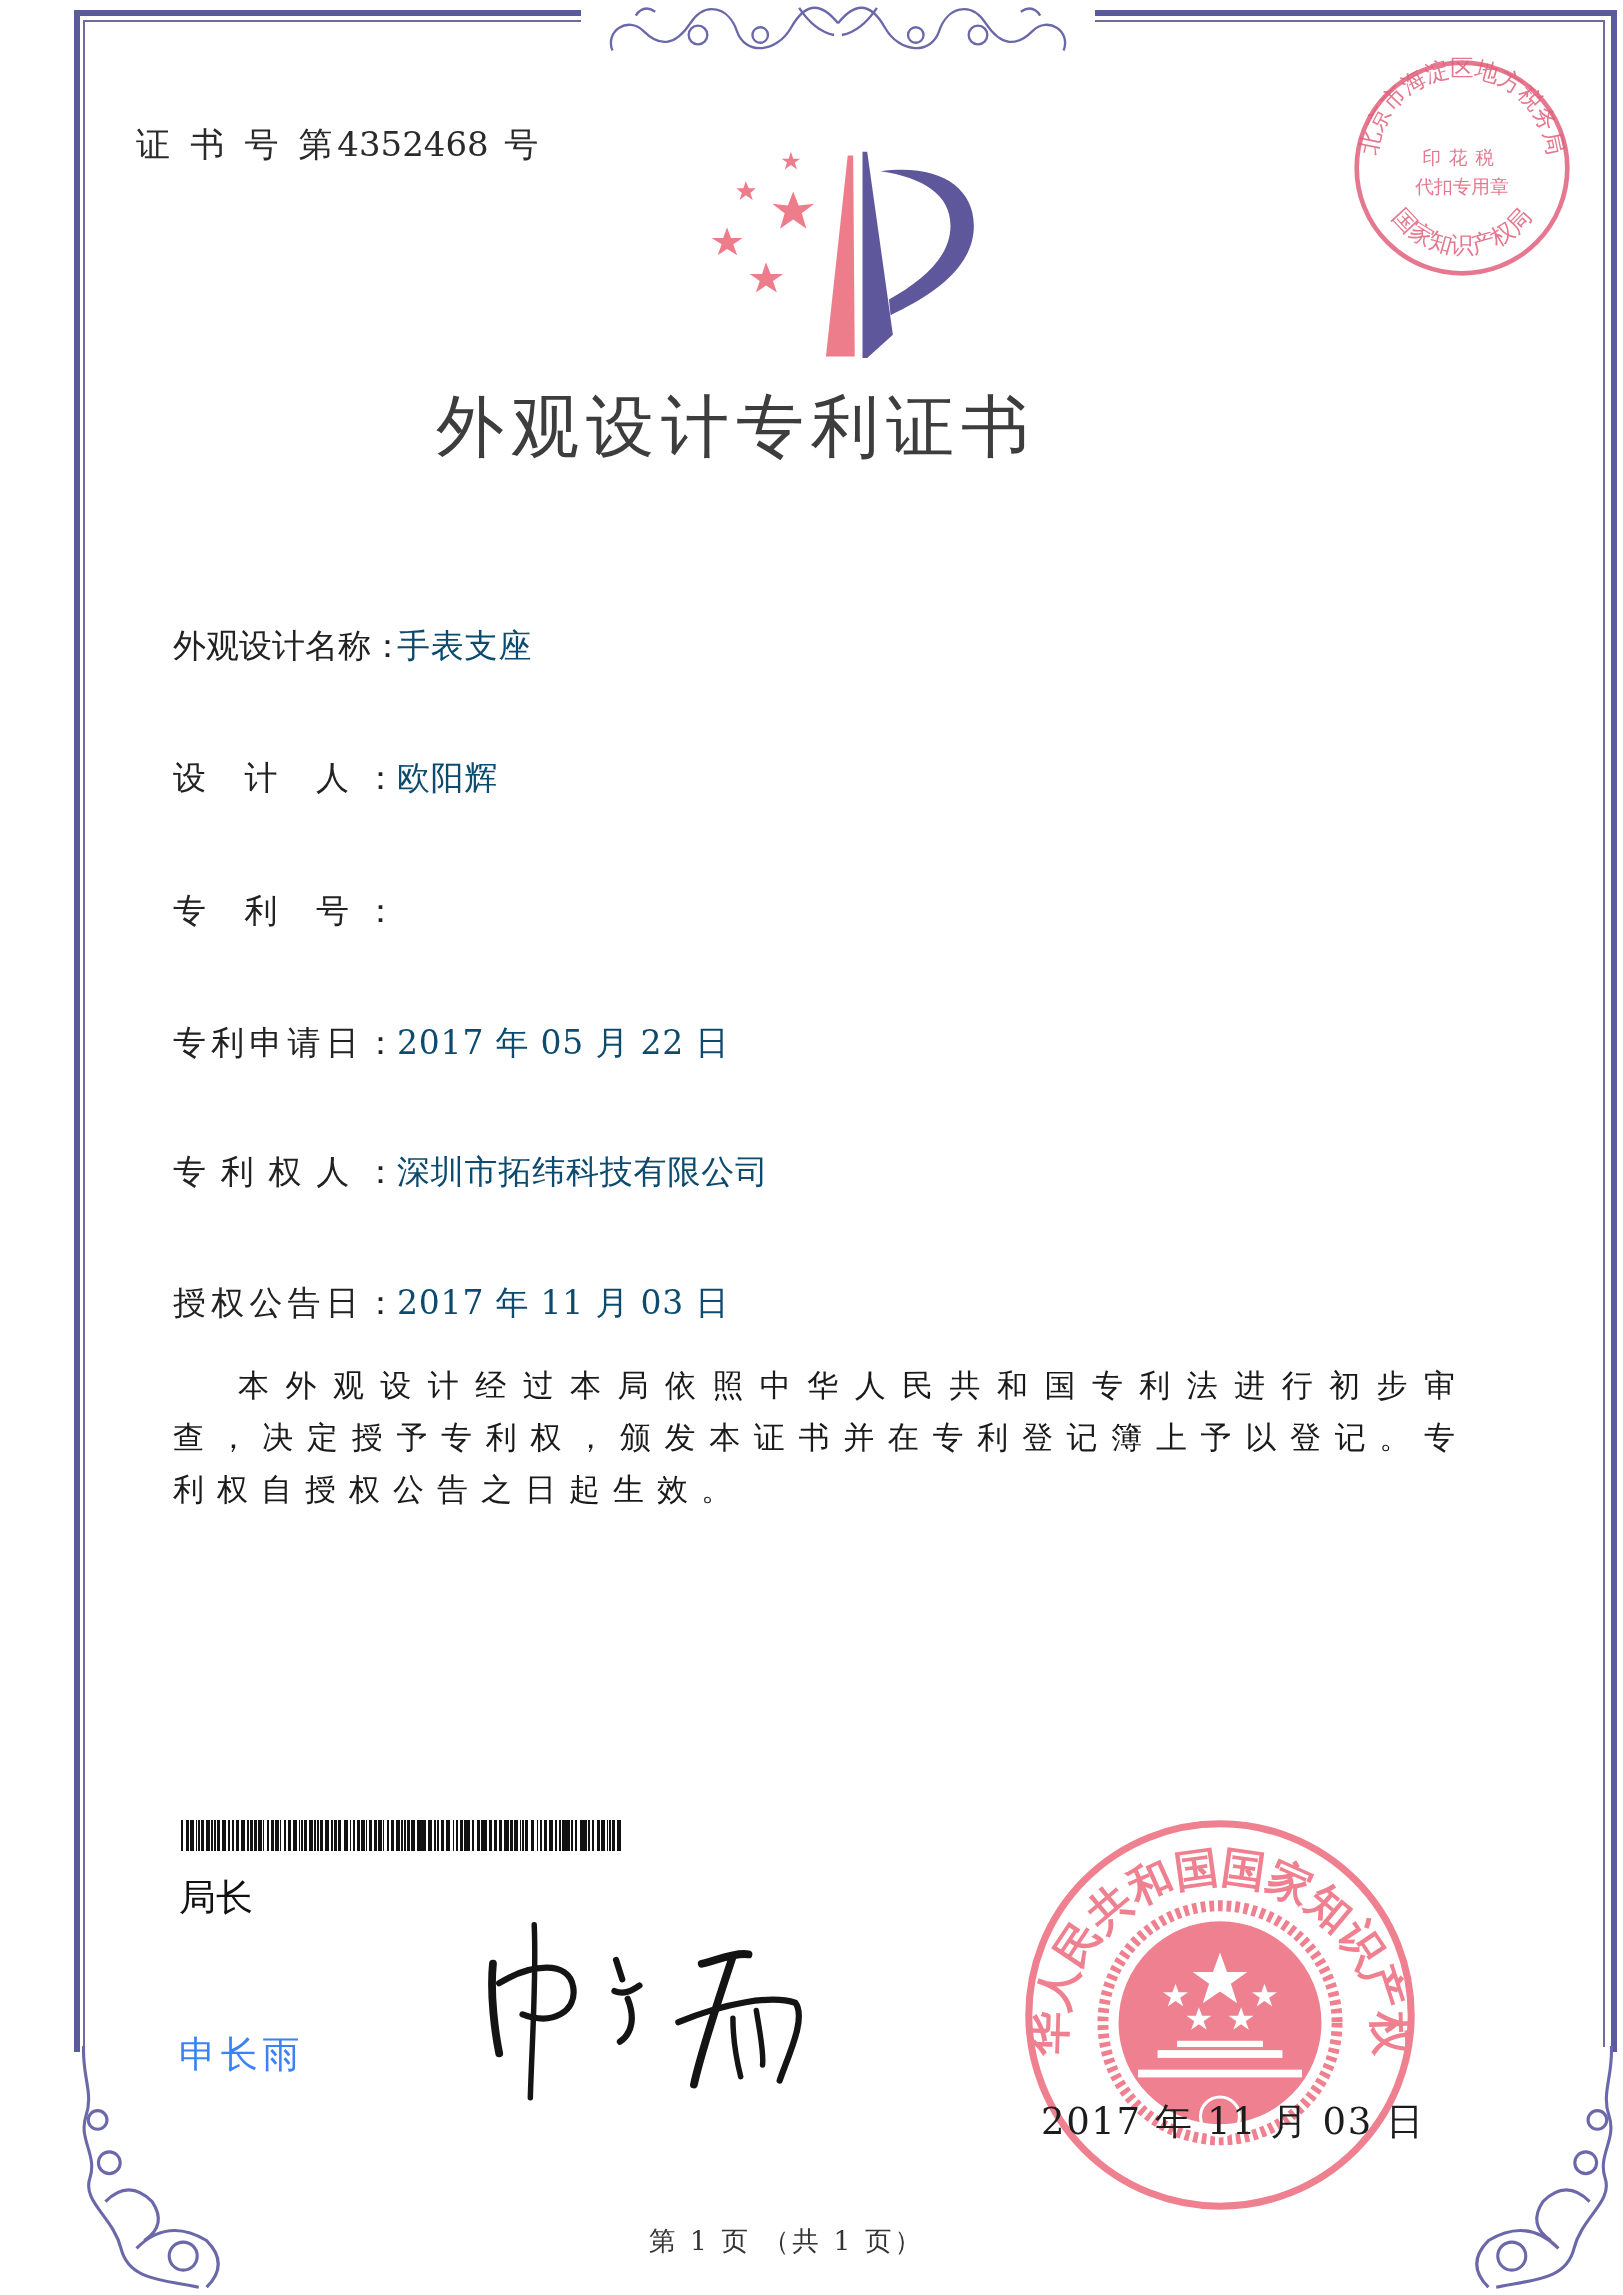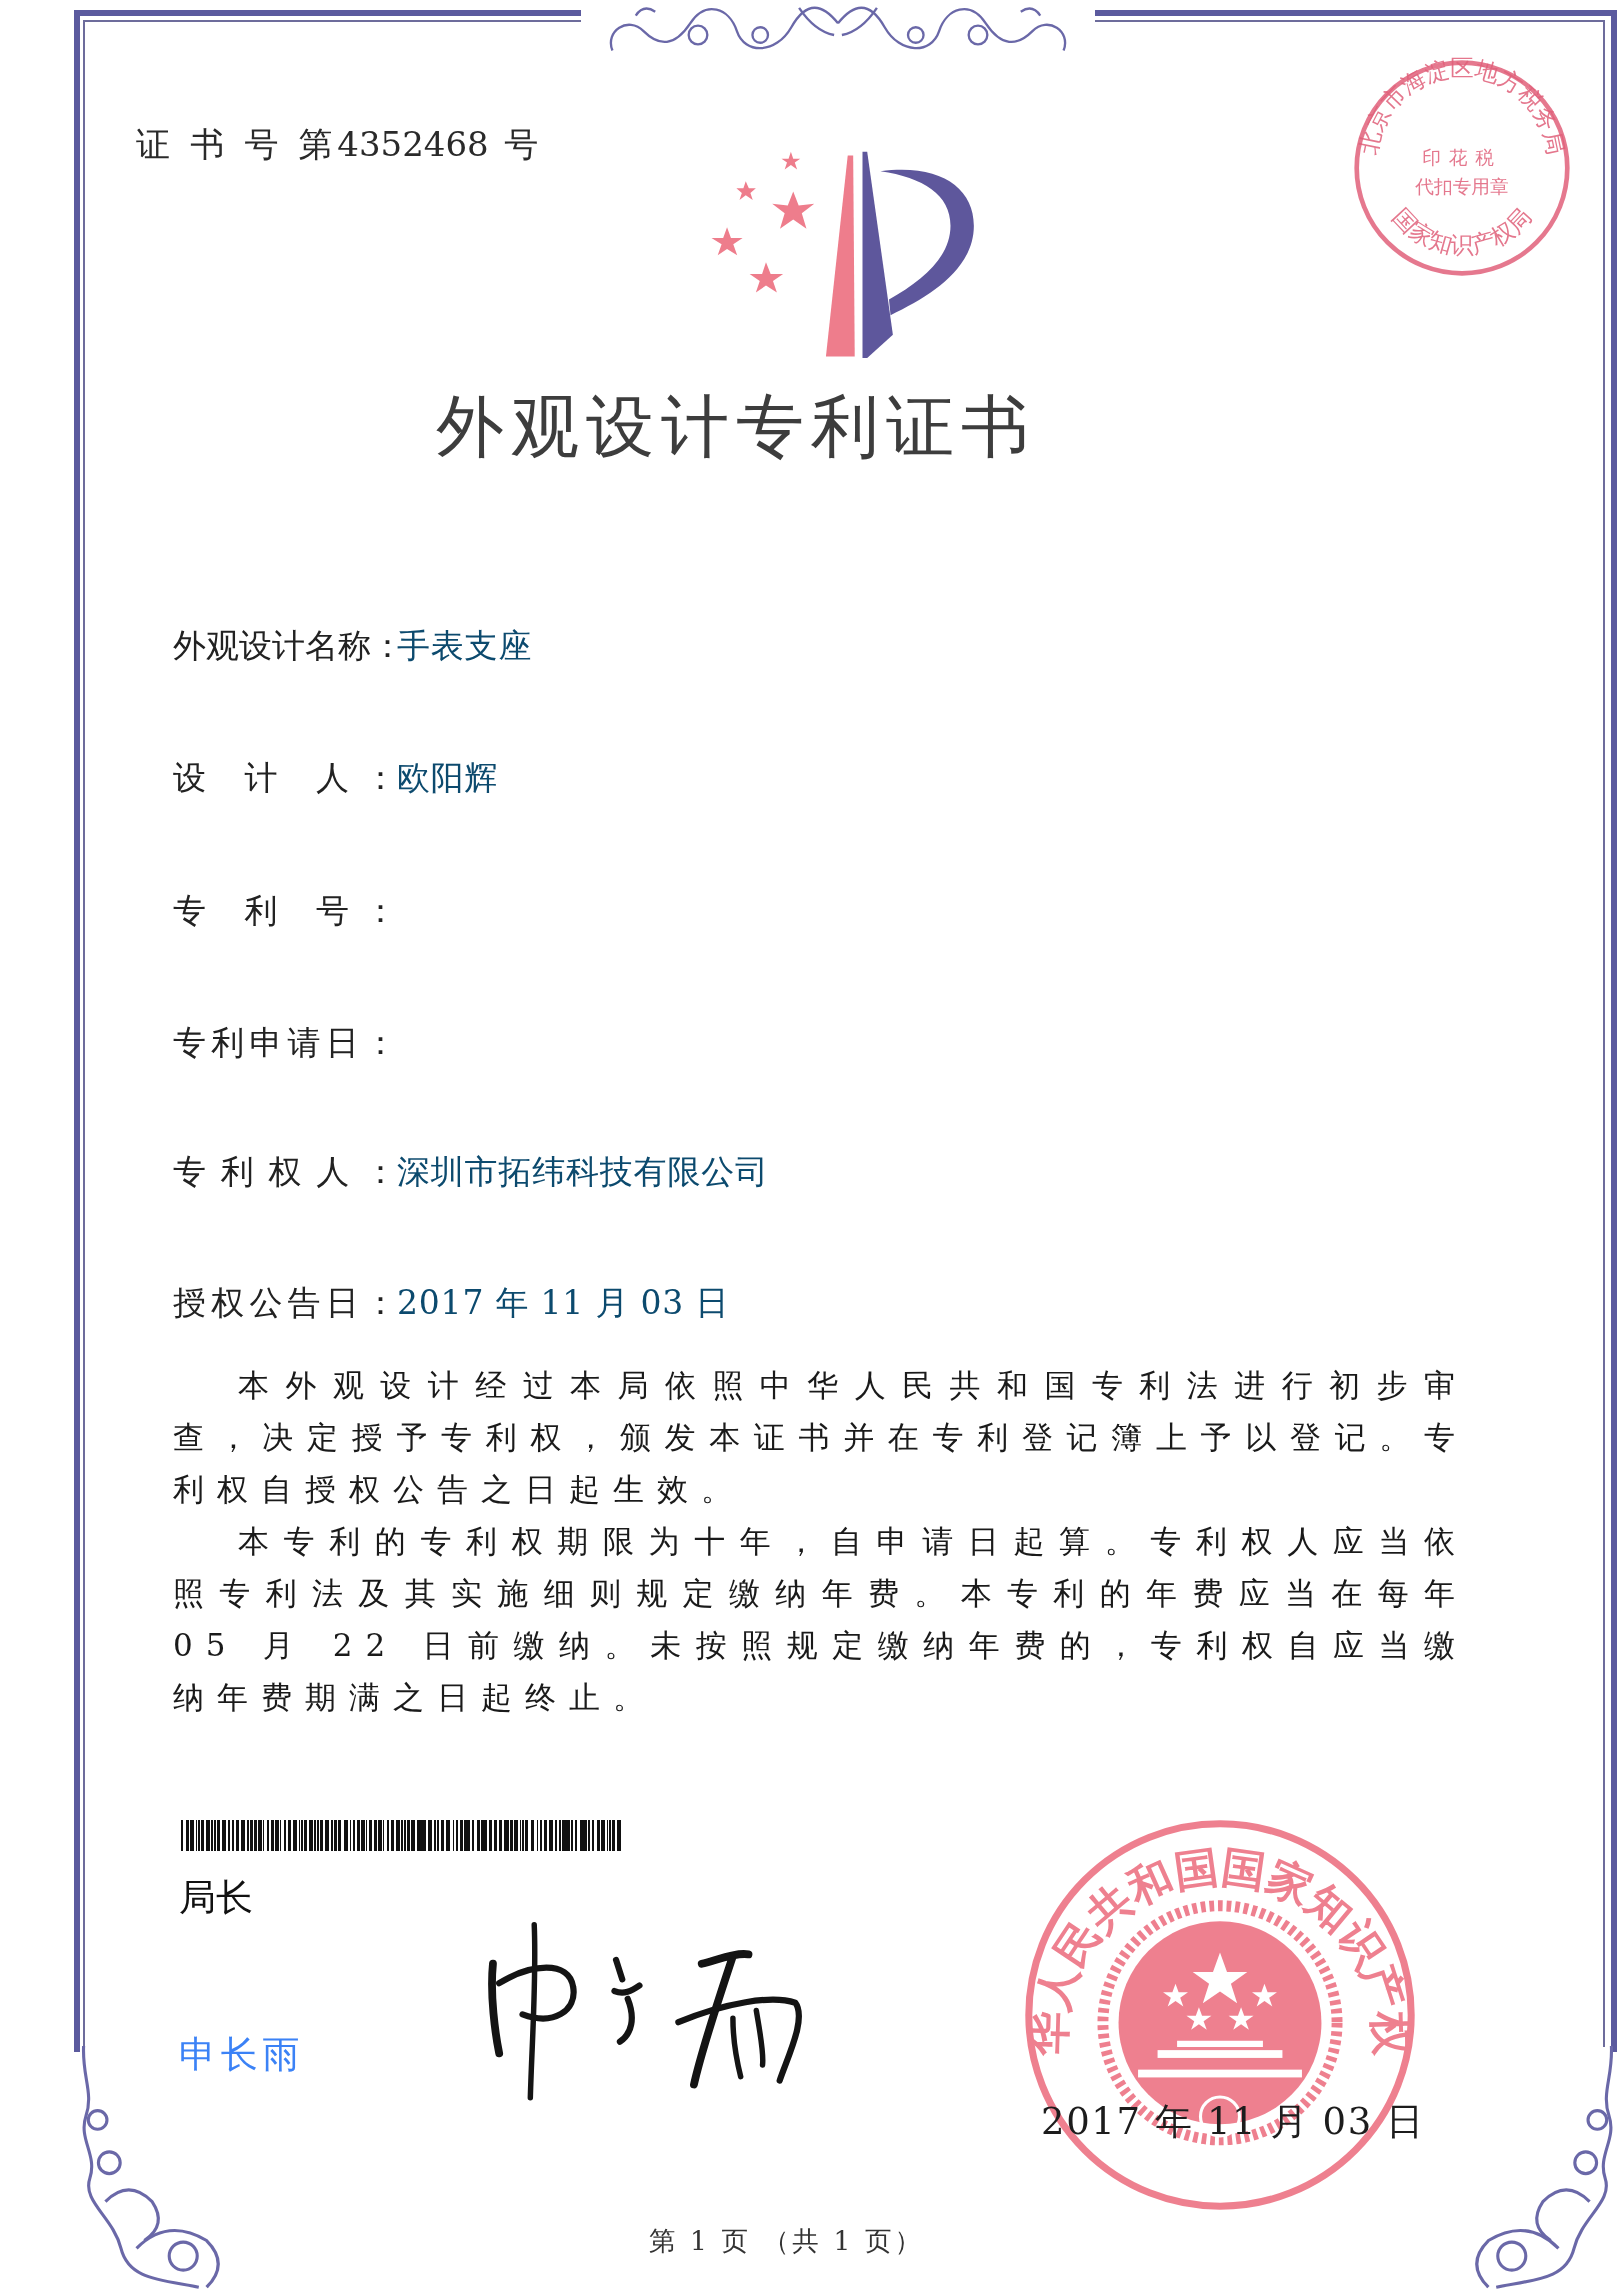--- a/index.html
+++ b/index.html
@@ -145,20 +145,21 @@
 
 <div class="abs field" style="top:1021px;">
   <span class="label">
     <span>专</span>
     <span>利</span>
     <span>申</span>
     <span>请</span>
     <span>日</span>
     <span>：</span>
   </span>
+  <span class="value">2017 年 05 月 22 日</span>
 </div>
 
 <div class="abs field" style="top:1150px;">
   <span class="label">
     <span>专</span>
     <span>利</span>
     <span>权</span>
     <span>人</span>
     <span>：</span>
   </span>
@@ -172,21 +173,20 @@
     <span>公</span>
     <span>告</span>
     <span>日</span>
     <span>：</span>
   </span>
   <span class="value">2017 年 11 月 03 日</span>
 </div>
 
 <div class="abs body-text" style="top:1359px;">
   <p>本外观设计经过本局依照中华人民共和国专利法进行初步审查，决定授予专利权，颁发本证书并在专利登记簿上予以登记。专利权自授权公告之日起生效。</p>
-  <p>本专利的专利权期限为十年，自申请日起算。专利权人应当依照专利法及其实施细则规定缴纳年费。本专利的年费应当在每年 05 月 22 日前缴纳。未按照规定缴纳年费的，专利权自应当缴纳年费期满之日起终止。</p>
 </div>
 
 <div class="abs barcode" id="barcode">
     <span style="width: 2.3px; margin-right: 2.3px;"></span>
     <span style="width: 3.1px; margin-right: 1.6px;"></span>
     <span style="width: 3.9px; margin-right: 1.6px;"></span>
     <span style="width: 1.6px; margin-right: 0.8px;"></span>
     <span style="width: 2.3px; margin-right: 0.8px;"></span>
     <span style="width: 3.1px; margin-right: 1.6px;"></span>
     <span style="width: 3.9px; margin-right: 1.6px;"></span>

